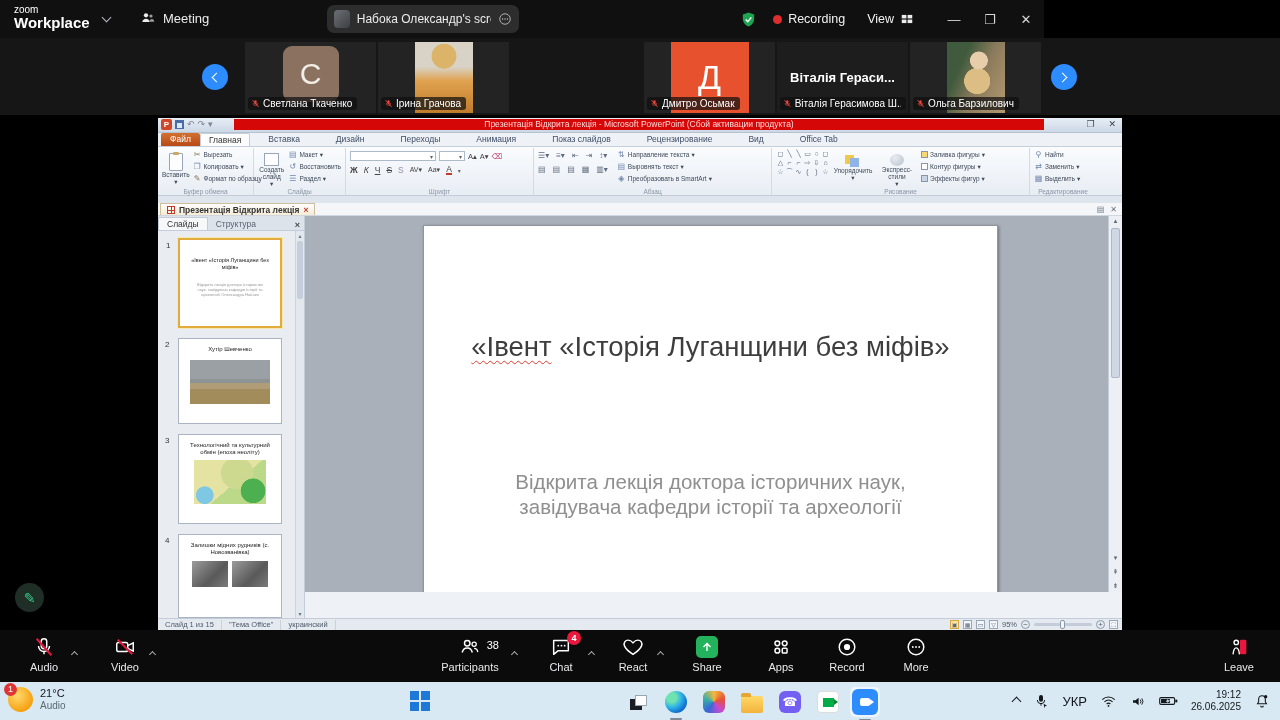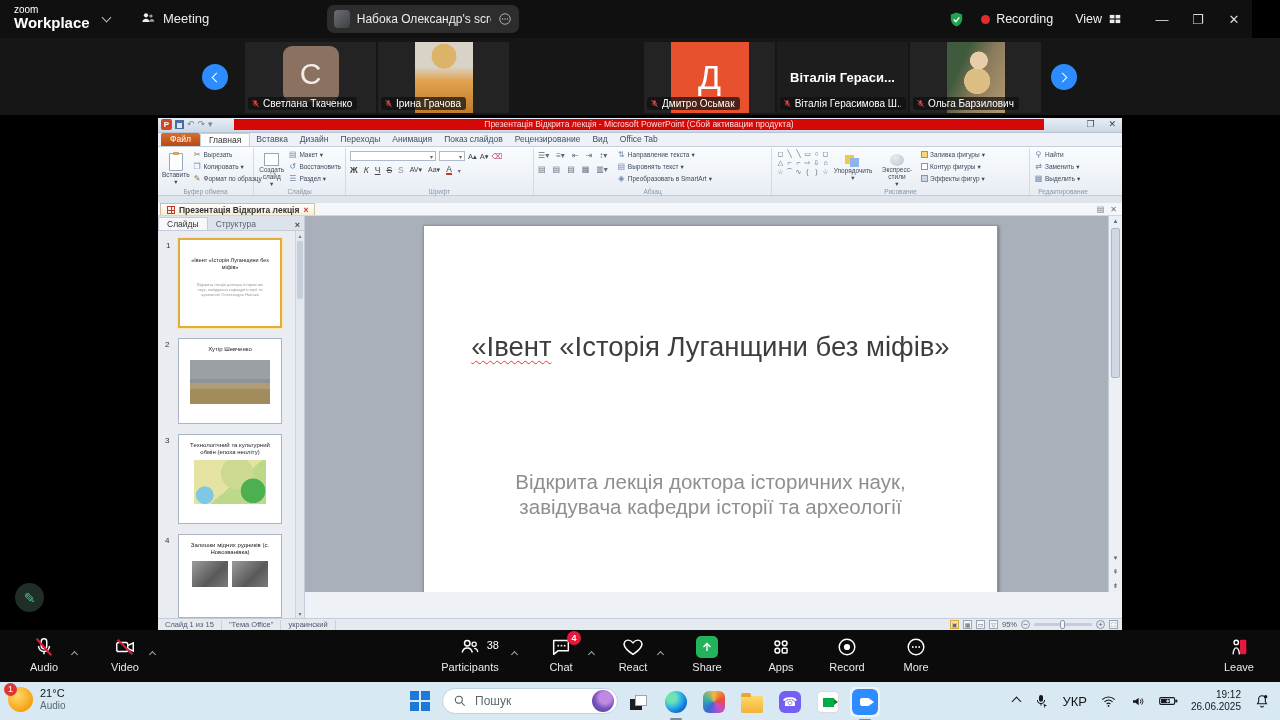--- a/index.html
+++ b/index.html
@@ -1,19 +1,19 @@
 <!DOCTYPE html>
 <html><head>
 <meta charset="utf-8">
 <style>
 *{margin:0;padding:0;box-sizing:border-box}
 html,body{width:1280px;height:720px;overflow:hidden;background:#000;font-family:"Liberation Sans",sans-serif}
 #screen{position:relative;width:1280px;height:720px}
 
-.topbar{position:absolute;left:0;top:0;width:1252px;height:38px;background:#101010}
+.topbar{position:absolute;left:0;top:0;width:1044px;height:38px;background:#101010}
 .brand{position:absolute;left:14px;top:4px;color:#fff}
 .brand .z1{font-size:10px;line-height:11px}
 .brand .z2{font-size:15px;font-weight:700;line-height:15px}
 .chev{display:inline-block;width:7px;height:7px;border-left:1.6px solid #b9bcc0;border-bottom:1.6px solid #b9bcc0;transform:rotate(-45deg)}
 .brandchev{position:absolute;left:103px;top:14px}
 .meetingtab{position:absolute;left:140px;top:10px;display:flex;align-items:center;gap:7px;color:#ececec;font-size:13px}
 .pill{position:absolute;left:327px;top:5px;width:192px;height:28px;background:#2d2d2d;border-radius:7px;display:flex;align-items:center;gap:7px;padding:0 7px;color:#ececec;font-size:12px}
 .pillav{width:18px;height:18px;border-radius:4px;background:linear-gradient(135deg,#6c6f73,#3c3f43)}
 .topright{position:absolute;right:0;top:0;height:38px;display:flex;align-items:center;gap:0}
 .rec{display:flex;align-items:center;gap:6px;color:#f2f2f2;font-size:12.5px}
@@ -39,21 +39,21 @@
 .qat{position:absolute;left:3px;top:1px;display:flex;align-items:center;gap:3px}
 .ppticon{width:11px;height:11px;border-radius:2px;background:#d04727;color:#fff;font-size:8px;font-weight:700;text-align:center;line-height:11px}
 .saveic{width:9px;height:9px;background:#4a6da7;position:relative}
 .saveic:after{content:"";position:absolute;left:2px;top:3px;width:5px;height:5px;background:#dce6f4}
 .qat .g{font-size:9px;color:#7a8698;line-height:11px}
 .banner{position:absolute;left:76px;right:78px;top:1px;bottom:2px;background:#d60707;color:#ffd9d9;font-size:8.5px;text-align:center;line-height:11px;white-space:nowrap;overflow:hidden}
 .wbtns{position:absolute;right:6px;top:1px;display:flex;gap:14px;color:#3a4450;font-size:9px}
 .ppt-tabs{height:14px;background:#eef1f6;border-bottom:1px solid #c5cedb;display:flex;align-items:flex-end;padding-left:3px;font-size:8.5px}
 .ftab{background:linear-gradient(#d2702f,#b84a16);color:#fff;padding:1px 9px;border-radius:2px 2px 0 0;height:13px}
 .atab{background:#fdfdfd;border:1px solid #c5cedb;border-bottom:0;padding:1px 8px;height:13px;color:#333;border-radius:2px 2px 0 0}
-.ntab{padding:1px 6px;color:#3f4e66;height:13px}
+.ntab{padding:1px 18px;color:#3f4e66;height:13px}
 .ribbon{height:49px;background:linear-gradient(#fafcfe,#e8edf4);border-bottom:1px solid #c3ccd8;display:flex;padding-top:1px}
 .group{position:relative;border-right:1px solid #d3dae4;padding:1px 4px 8px;display:flex;gap:3px}
 .glabel{position:absolute;bottom:0;left:0;right:0;text-align:center;font-size:6.5px;color:#8a95a5}
 .bigbtn{display:flex;flex-direction:column;align-items:center;justify-content:flex-start;font-size:6.5px;color:#3f4a5a;width:33px;text-align:center;line-height:7px;padding-top:2px}
 .col{display:flex;flex-direction:column;justify-content:flex-start;gap:1px}
 .smrow{display:flex;align-items:center;gap:2px;font-size:6.5px;color:#3f4a5a;height:11px;white-space:nowrap}
 .mi{font-size:8px;color:#8a7a57;width:9px;text-align:center}
 .mib{font-size:8px;color:#6f86ad;width:9px;text-align:center}
 .inputbox{height:10px;border:1px solid #aeb9c9;background:#fff;font-size:6px;color:#666;display:flex;align-items:center;justify-content:space-between;padding:0 2px}
 .fontbtns{display:flex;gap:3px;font-size:8.5px;color:#444;align-items:center}
@@ -722,28 +722,20 @@
       </span>
     </div>
 
     <div class="start">
         <i></i>
         <i></i>
         <i></i>
         <i></i>
       </div>
 
-    <div class="search">
-      <svg class="ic" width="14" height="14" viewBox="0 0 24 24">
-          <circle cx="10" cy="10" r="6" fill="none" stroke="#4e5a63" stroke-width="1.8"></circle>
-          <line x1="15" y1="15" x2="20" y2="20" stroke="#4e5a63" stroke-width="1.8"></line>
-        </svg>
-      <span>Пошук</span>
-      <span class="simg"></span>
-    </div>
 
     <div class="tic" style="left:626px">
         <span class="tvb">
           <span class="b1"></span>
           <span class="b2"></span>
         </span>
       </div>
     <div class="tic" style="left:664px">
         <span class="edge"></span>
         <span class="ind"></span>

